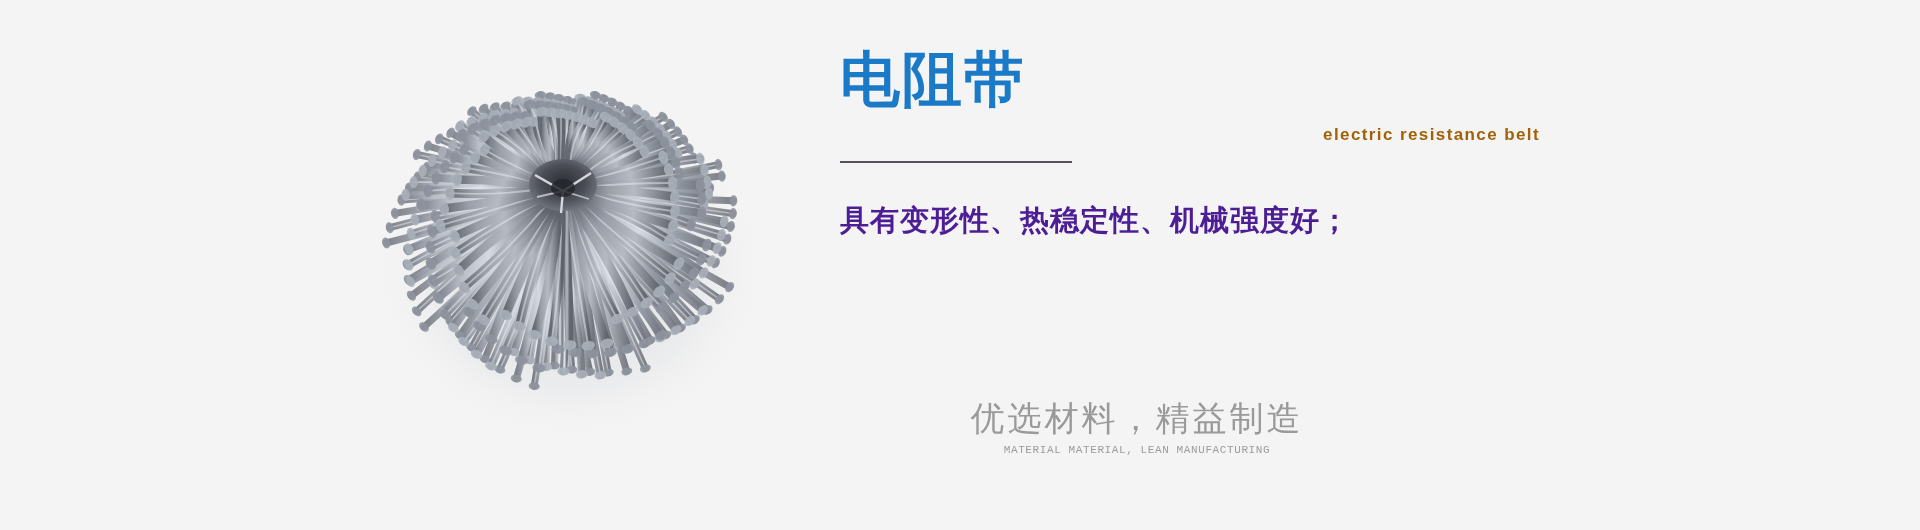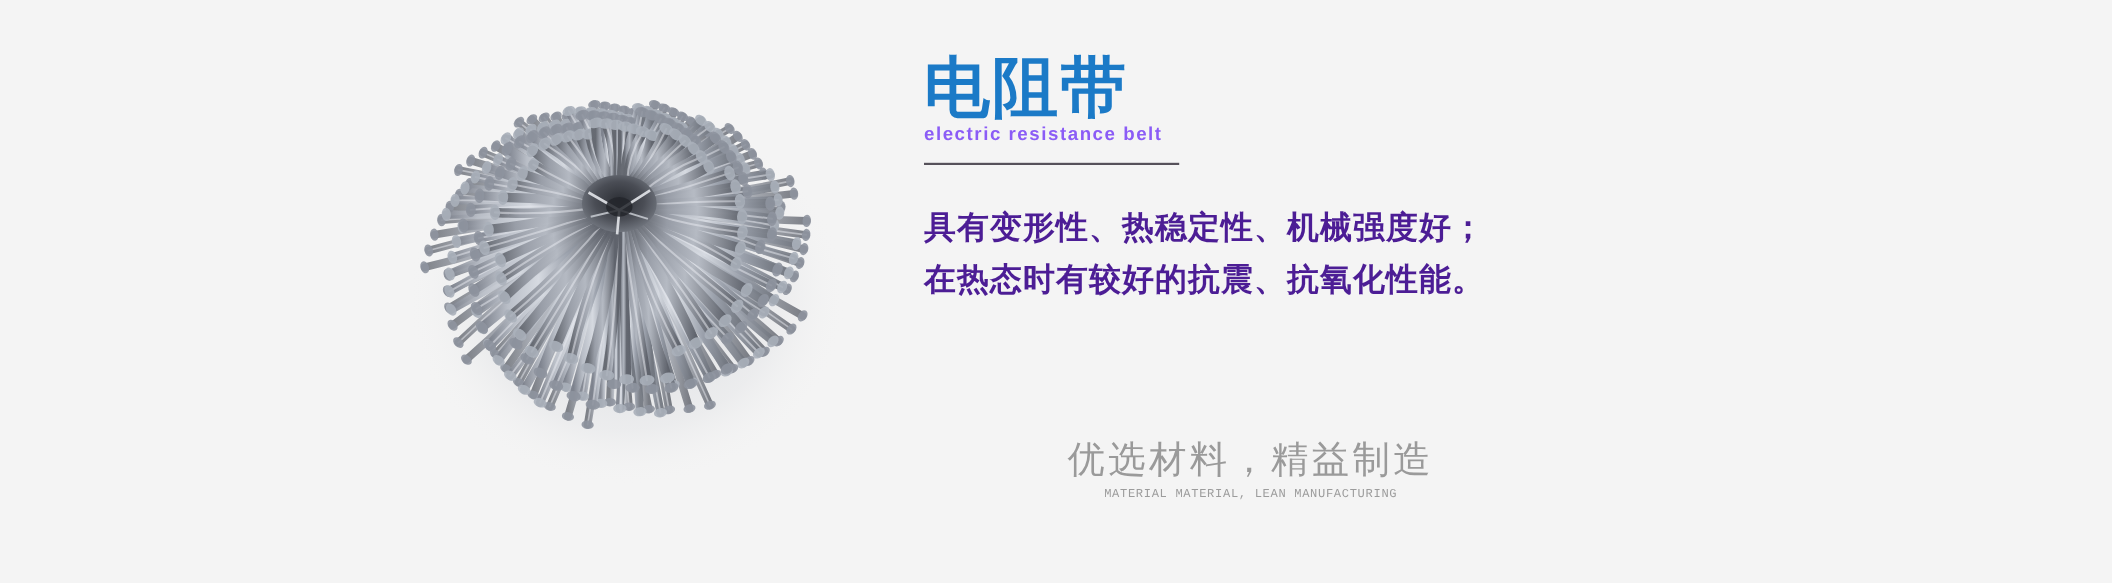--- a/index.html
+++ b/index.html
@@ -45,25 +45,27 @@
     font-size: 60px;
     line-height: 64px;
     font-weight: 700;
     color: #1b7ac7;
     letter-spacing: 2px;
     margin: 0;
     padding: 0;
     white-space: nowrap;
   }
   #title-en {
+    margin-top: 13px;
     font-size: 17px;
     font-weight: 700;
-    color: #8b5cf6;
+    color: #a16207;
     letter-spacing: 1.4px;
     white-space: nowrap;
+    text-align: right;
   }
   #title-divider {
     margin-top: 16px;
     width: 232px;
     height: 2px;
     background: #56515a;
   }
   #desc {
     margin-top: 33px;
   }
@@ -795,21 +797,20 @@
       </g>
     </svg>
   </div>
 
   <div id="text-block">
     <div id="title-cn">电阻带</div>
     <div id="title-en">electric resistance belt</div>
     <div id="title-divider"></div>
     <div id="desc">
       <div class="desc-line">具有变形性、热稳定性、机械强度好；</div>
-      <div class="desc-line">在热态时有较好的抗震、抗氧化性能。</div>
     </div>
   </div>
 
   <div id="slogan-block">
     <div id="slogan-cn">优选材料，精益制造</div>
     <div id="slogan-en">MATERIAL MATERIAL, LEAN MANUFACTURING</div>
   </div>
 
 </div>
 

